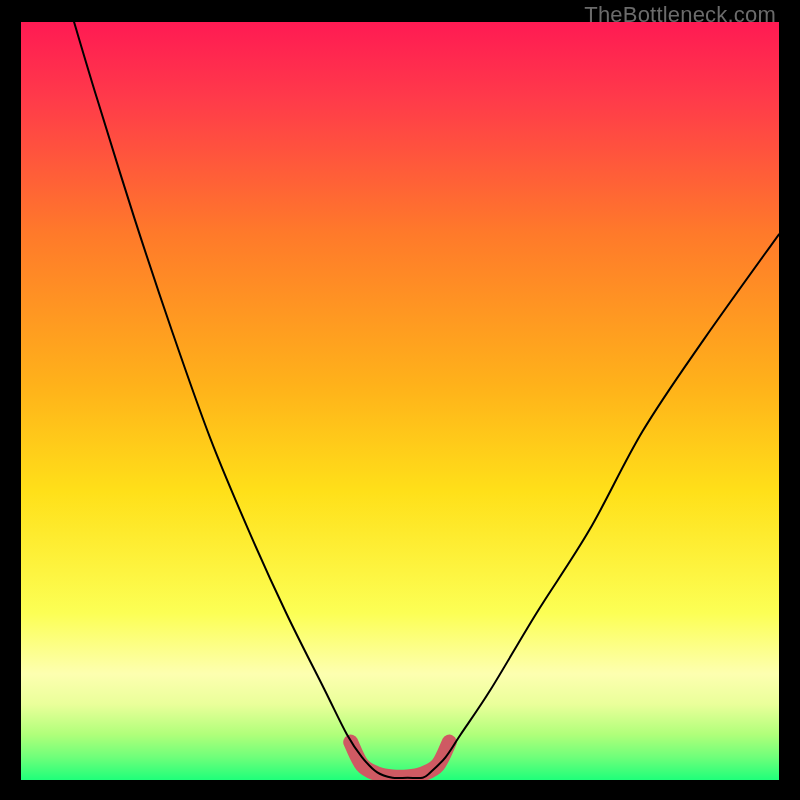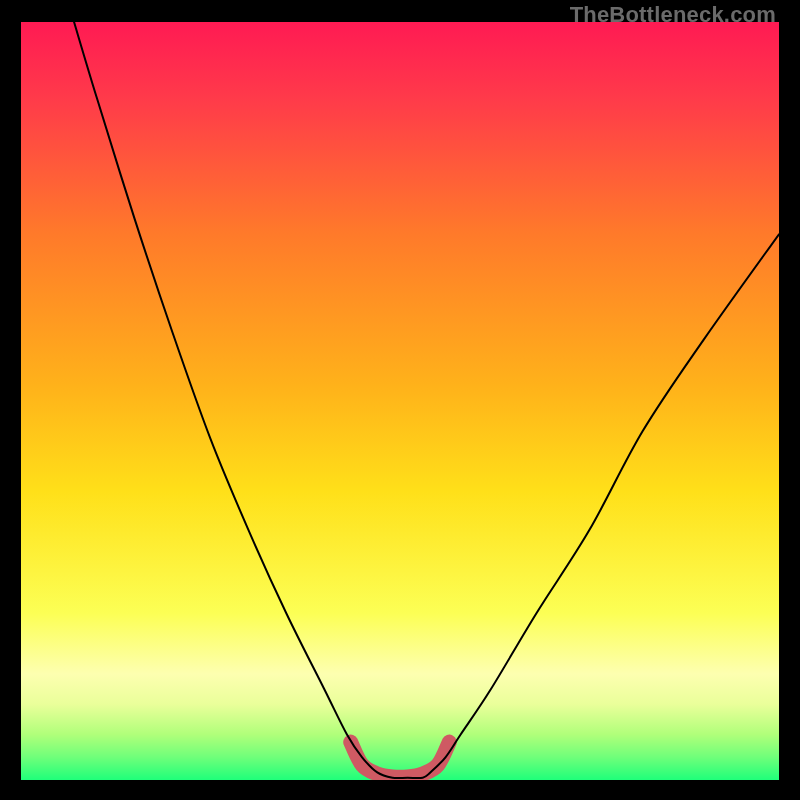--- a/index.html
+++ b/index.html
@@ -16,21 +16,21 @@
     top: 22px;
     width: 758px;
     height: 758px;
   }
   .watermark {
     position: absolute;
     top: 2px;
     right: 24px;
     font-family: Arial, Helvetica, sans-serif;
     font-size: 22px;
-    font-weight: 700;
+    font-weight: 400;
     color: #6b6b6b;
     letter-spacing: 0.2px;
   }
 </style>
 </head>
 <body>
 
 <div class="frame">
   <svg class="plot" viewBox="0 0 758 758" preserveAspectRatio="none">
     <defs>

